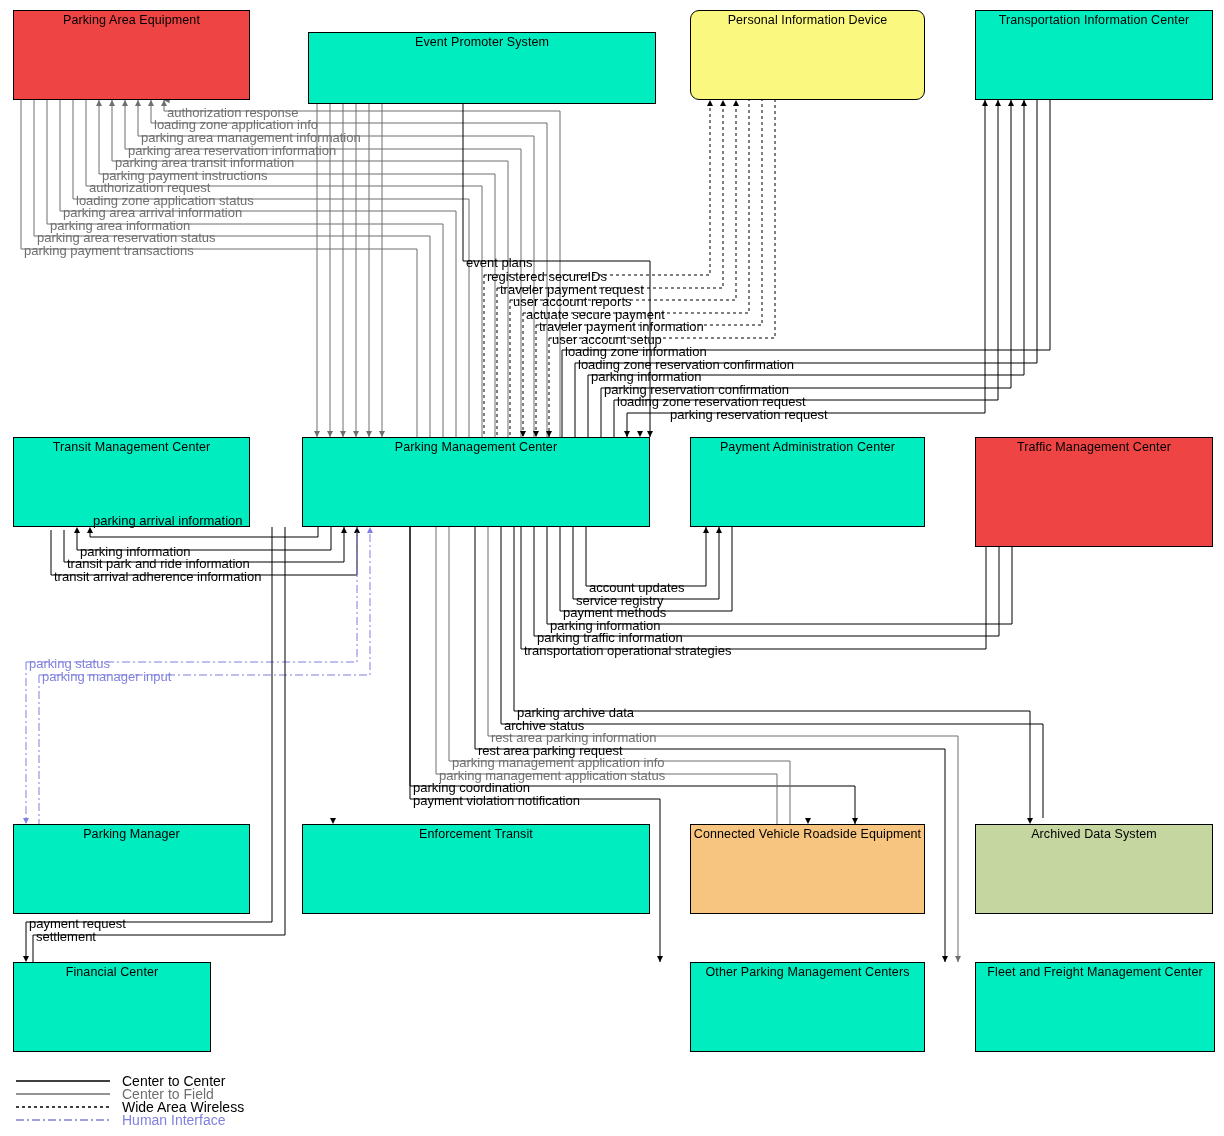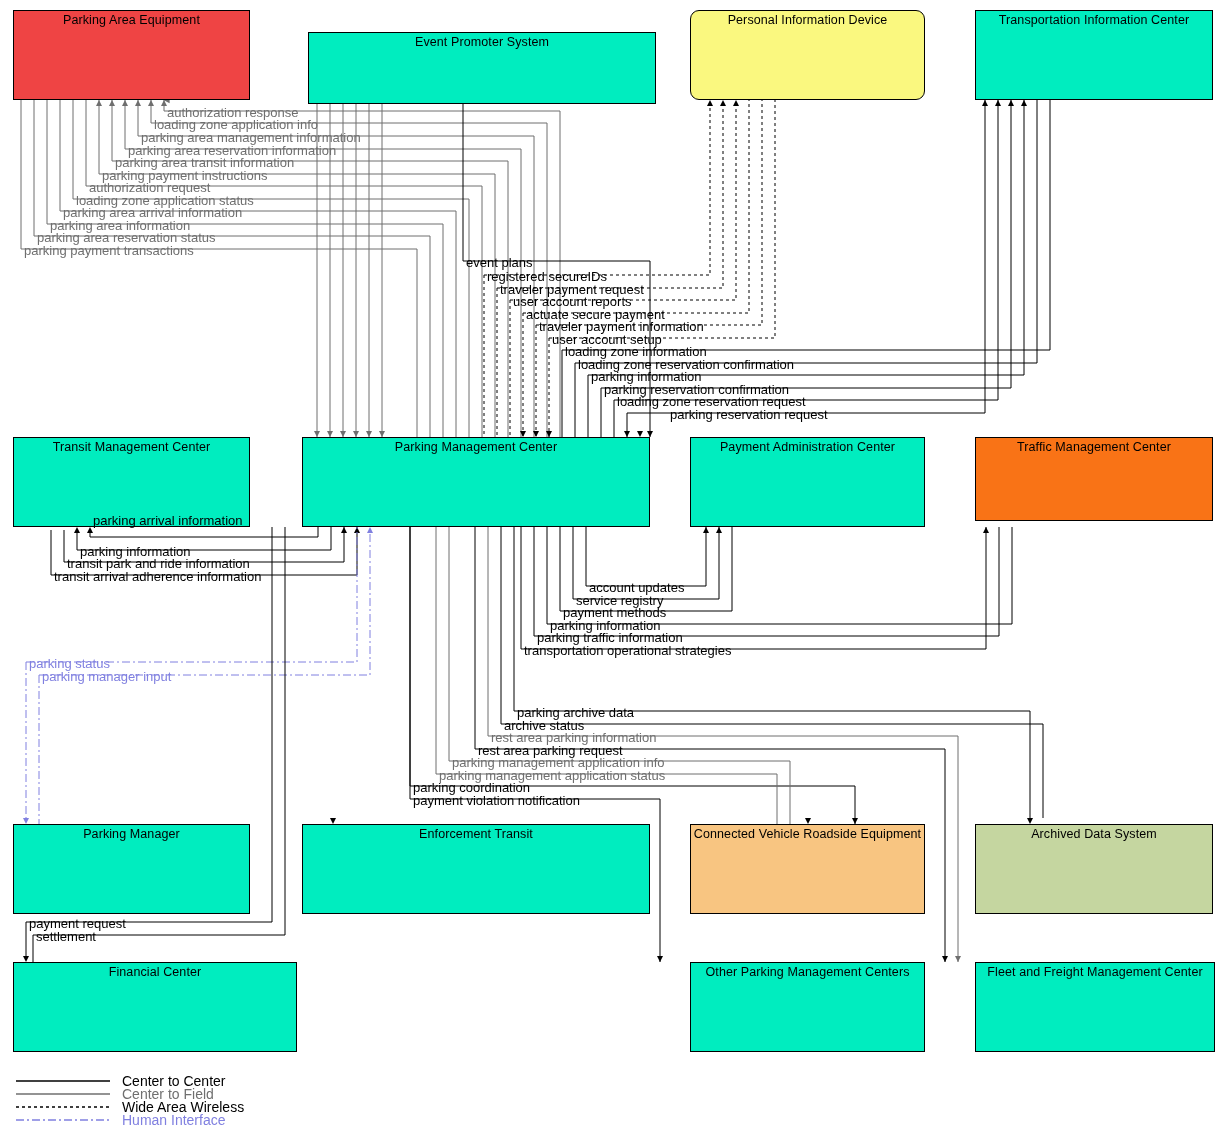--- a/index.html
+++ b/index.html
@@ -274,36 +274,36 @@
       </div>
       <div class="node" style="left: 13px; top: 437px; width: 237px; height: 90px; background: rgb(0, 237, 191);">
         <div class="ttl">Transit Management Center</div>
       </div>
       <div class="node" style="left: 302px; top: 437px; width: 348px; height: 90px; background: rgb(0, 237, 191);">
         <div class="ttl">Parking Management Center</div>
       </div>
       <div class="node" style="left: 690px; top: 437px; width: 235px; height: 90px; background: rgb(0, 237, 191);">
         <div class="ttl">Payment Administration Center</div>
       </div>
-      <div class="node" style="left: 975px; top: 437px; width: 238px; height: 84px; background: #f97316;">
+      <div class="node" style="left: 975px; top: 437px; width: 238px; height: 110px; background: #ef4444;">
         <div class="ttl">Traffic Management Center</div>
       </div>
       <div class="node" style="left: 13px; top: 824px; width: 237px; height: 90px; background: rgb(0, 237, 191);">
         <div class="ttl">Parking Manager</div>
       </div>
       <div class="node" style="left: 302px; top: 824px; width: 348px; height: 90px; background: rgb(0, 237, 191);">
         <div class="ttl">Enforcement Transit</div>
       </div>
       <div class="node" style="left: 690px; top: 824px; width: 235px; height: 90px; background: rgb(248, 197, 129);">
         <div class="ttl">Connected Vehicle Roadside Equipment</div>
       </div>
       <div class="node" style="left: 975px; top: 824px; width: 238px; height: 90px; background: rgb(197, 214, 160);">
         <div class="ttl">Archived Data System</div>
       </div>
-      <div class="node" style="left: 13px; top: 962px; width: 284px; height: 90px; background: rgb(0, 237, 191);">
+      <div class="node" style="left: 13px; top: 962px; width: 198px; height: 90px; background: rgb(0, 237, 191);">
         <div class="ttl">Financial Center</div>
       </div>
       <div class="node" style="left: 690px; top: 962px; width: 235px; height: 90px; background: rgb(0, 237, 191);">
         <div class="ttl">Other Parking Management Centers</div>
       </div>
       <div class="node" style="left: 975px; top: 962px; width: 240px; height: 90px; background: rgb(0, 237, 191);">
         <div class="ttl">Fleet and Freight Management Center</div>
       </div>
     </div>
 

